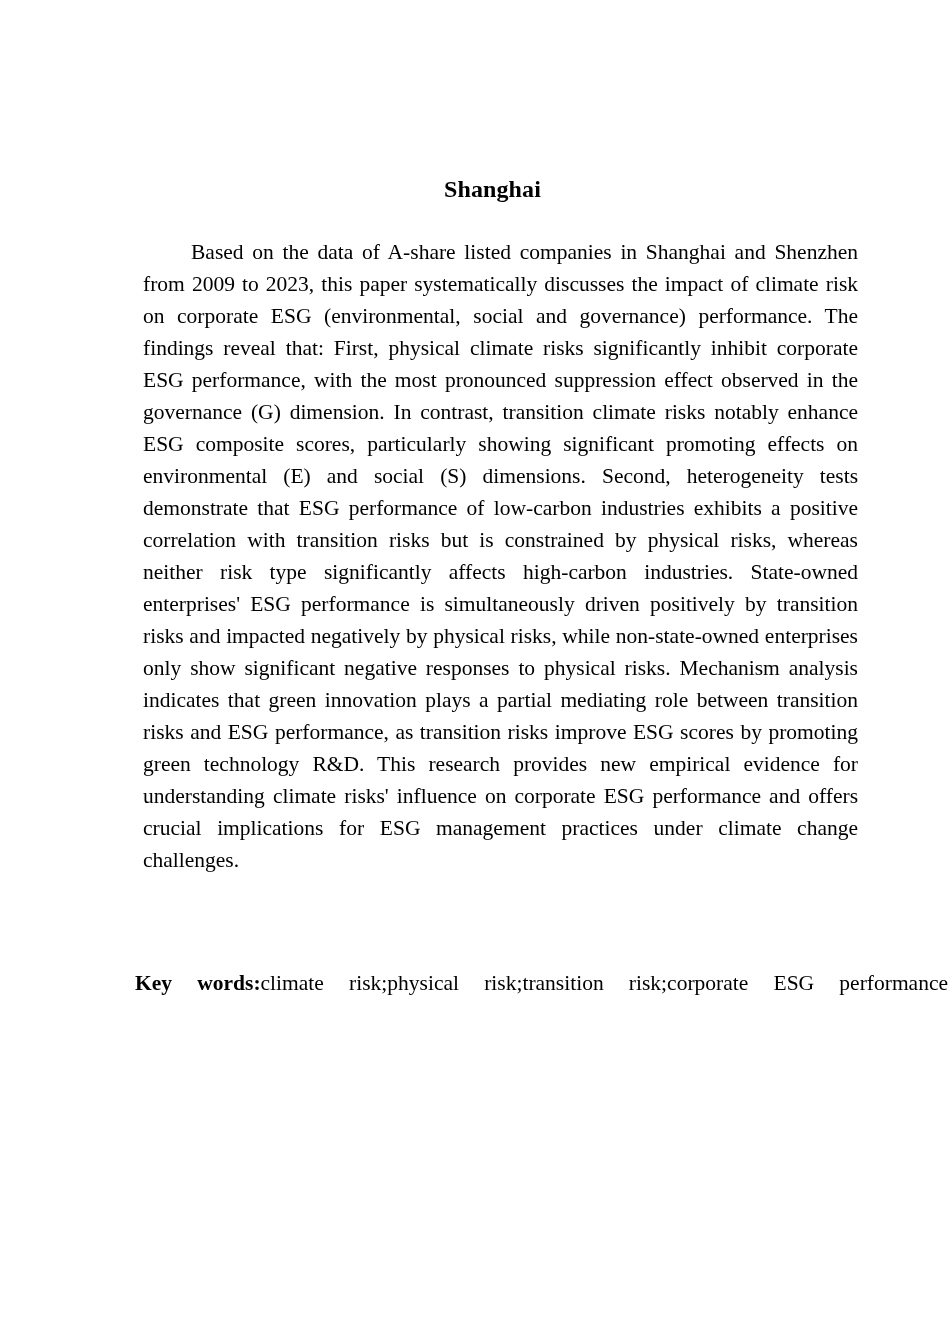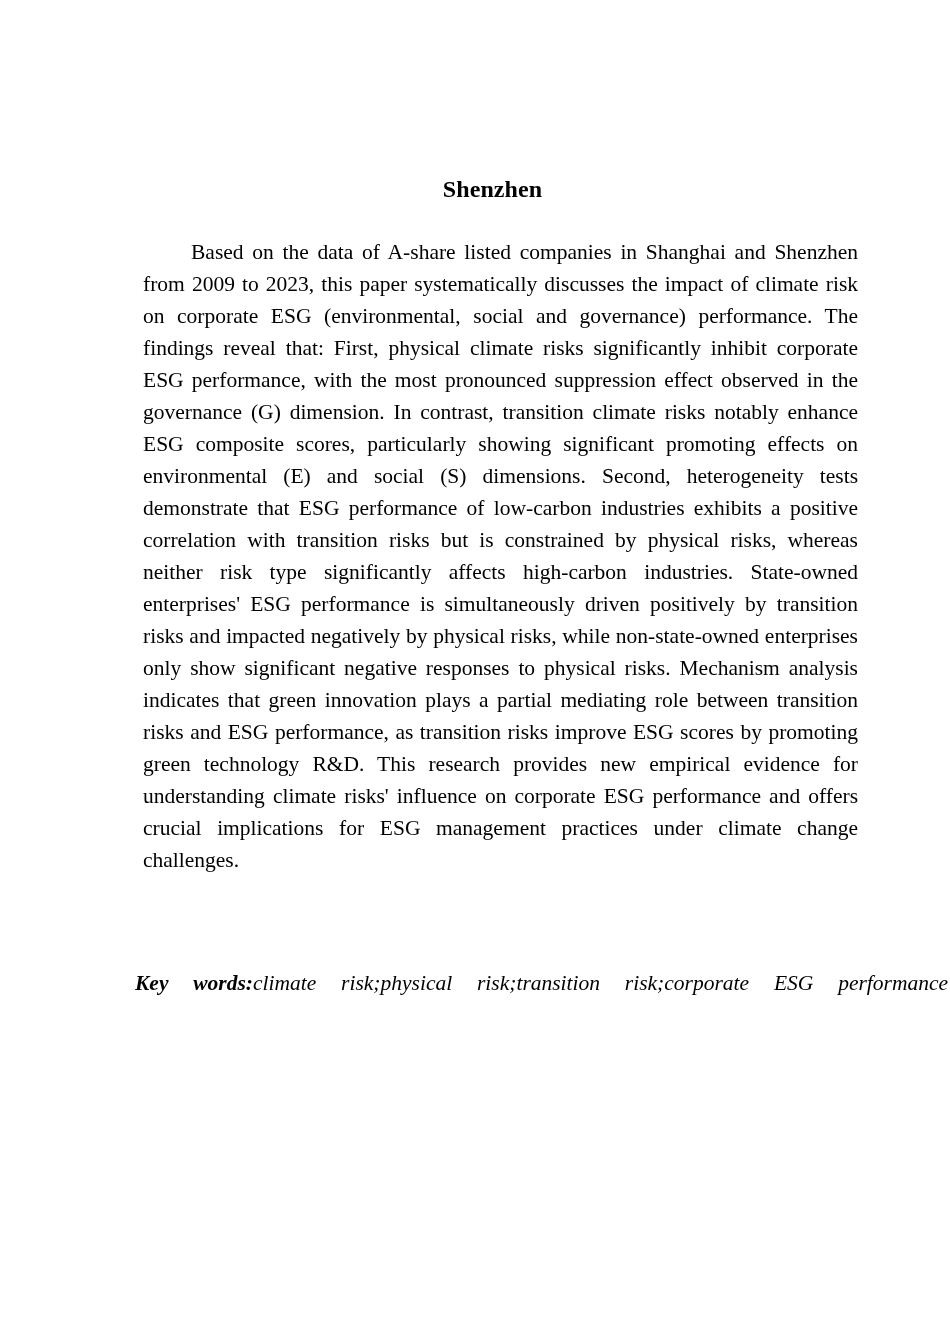--- a/index.html
+++ b/index.html
@@ -75,41 +75,40 @@
     width: 715px;
     margin: 0;
     padding: 0;
     font-size: 21.5px;
     line-height: 38px;
     text-align: justify;
     text-justify: inter-word;
     text-indent: 0;
     padding-left: 98px;
     hyphens: none;
-    font-style: italic;
     -webkit-hyphens: none;
   }
   .keywords .hang {
     margin-left: -98px;
   }
   .keywords-label {
     font-weight: bold;
   }
   .keywords::after {
     content: "";
     display: inline-block;
     width: 100%;
   }
 </style>
 </head>
 <body>
 
 <div class="page">
   <div class="content">
 
-    <h1 class="abstract-title">Shenzhen</h1>
+    <h1 class="abstract-title">Shanghai</h1>
 
     <p class="abstract-body">Based on the data of A-share listed companies in Shanghai and Shenzhen from 2009 to 2023, this paper systematically discusses the impact of climate risk on corporate ESG (environmental, social and governance) performance. The findings reveal that: First, physical climate risks significantly inhibit corporate ESG performance, with the most pronounced suppression effect observed in the governance (G) dimension. In contrast, transition climate risks notably enhance ESG composite scores, particularly showing significant promoting effects on environmental (E) and social (S) dimensions. Second, heterogeneity tests demonstrate that ESG performance of low-carbon industries exhibits a positive correlation with transition risks but is constrained by physical risks, whereas neither risk type significantly affects high-carbon industries. State-owned enterprises' ESG performance is simultaneously driven positively by transition risks and impacted negatively by physical risks, while non-state-owned enterprises only show significant negative responses to physical risks. Mechanism analysis indicates that green innovation plays a partial mediating role between transition risks and ESG performance, as transition risks improve ESG scores by promoting green technology R&amp;D. This research provides new empirical evidence for understanding climate risks' influence on corporate ESG performance and offers crucial implications for ESG management practices under climate change challenges.</p>
 
     <p class="keywords"><span class="hang"><span class="keywords-label">Key words:</span><span class="keywords-value">climate risk;physical risk;transition risk;corporate ESG performance</span></span></p>
 
   </div>
 </div>
 
 </body></html>

